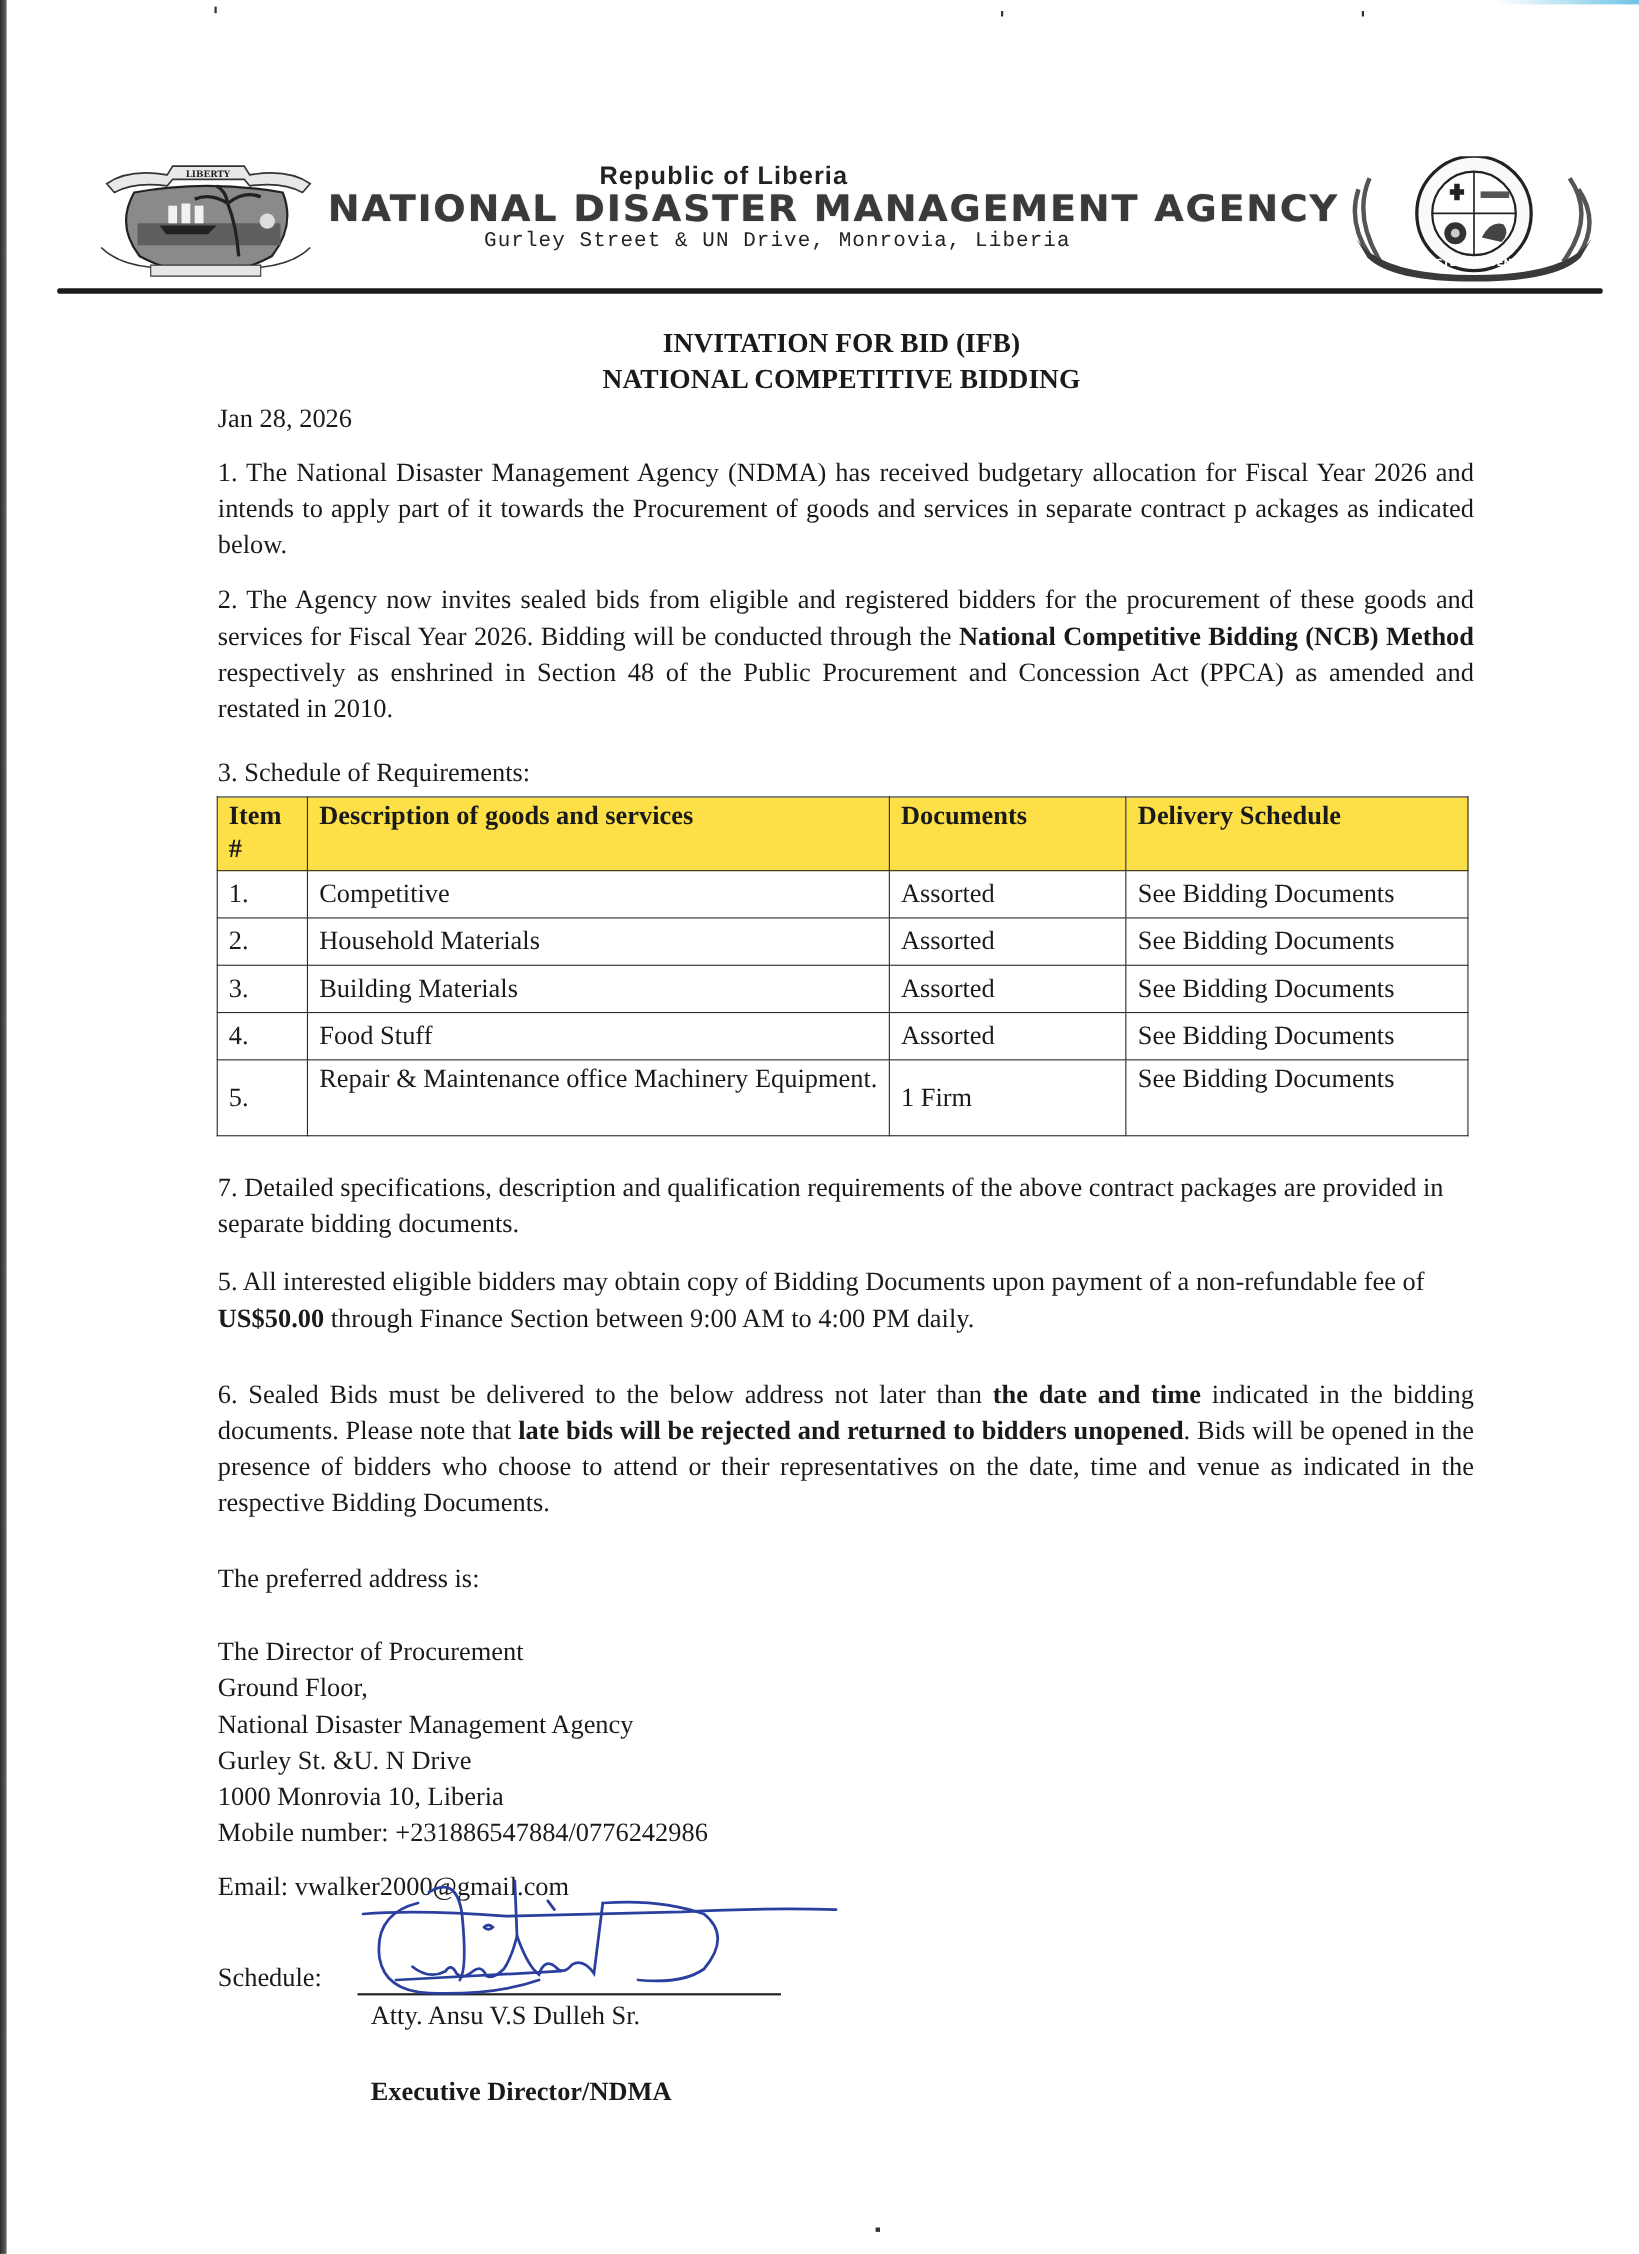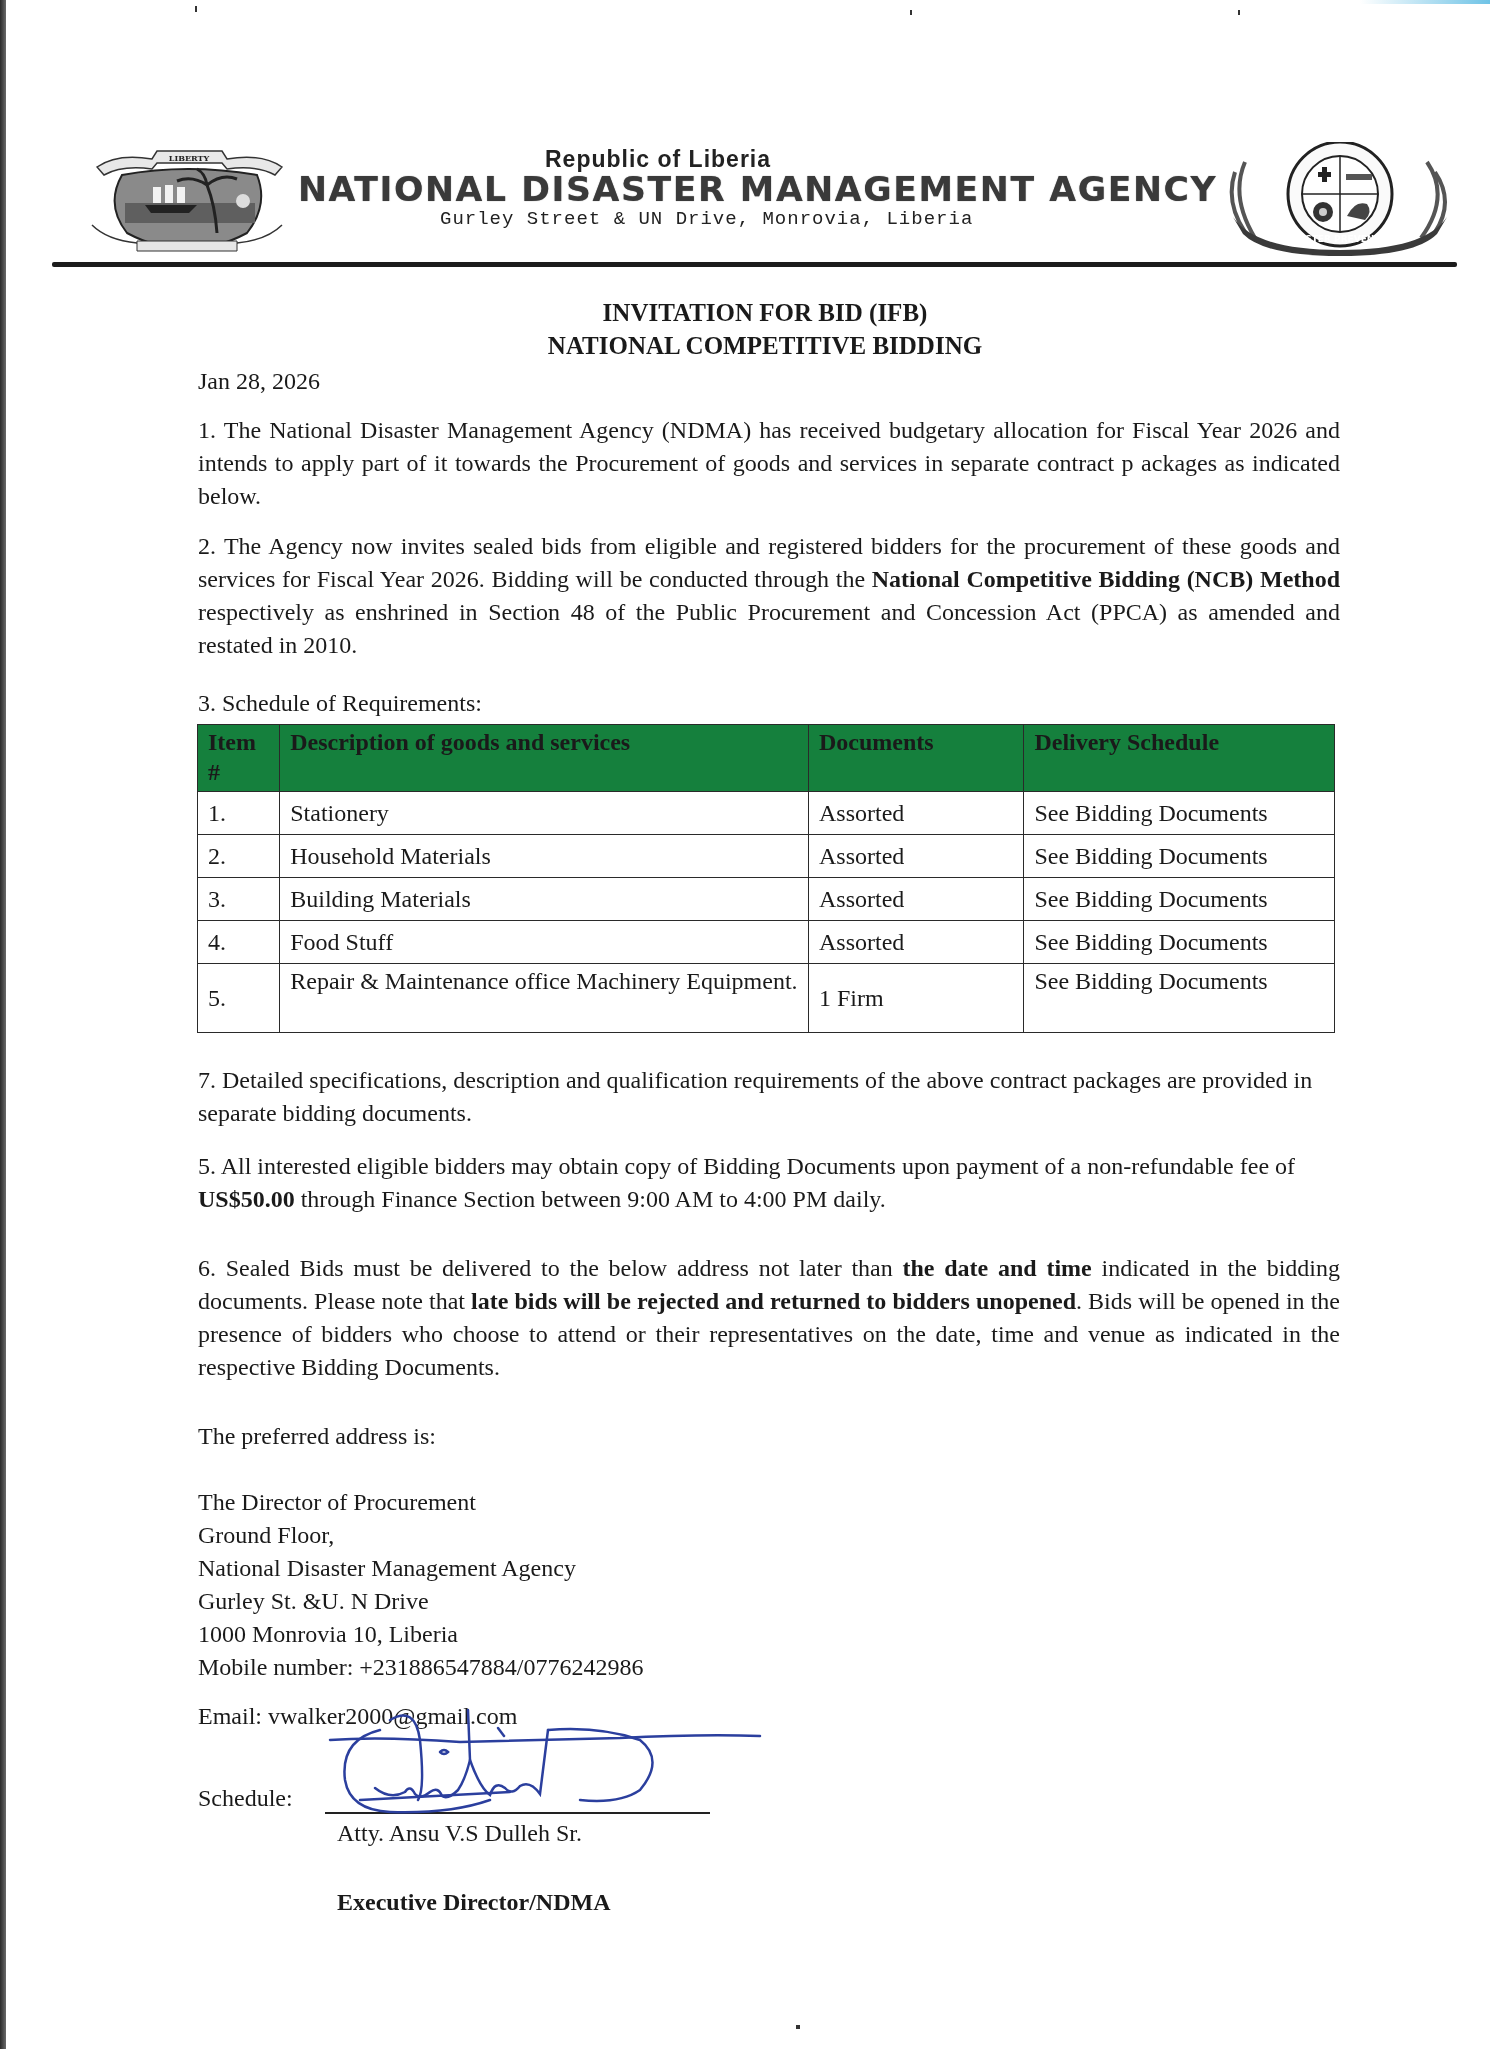--- a/index.html
+++ b/index.html
@@ -61,21 +61,21 @@
   
   .sched-label { position: absolute; left: 198px; top: 690px; font-size: 24px; }
   table.sched {
     position: absolute; left: 197px; top: 724px; width: 1138px;
     border-collapse: collapse; font-size: 24px;
   }
   table.sched th, table.sched td {
     border: 1.5px solid #2a2a2a; text-align: left; vertical-align: top;
     padding: 2px 10px 2px 10px; line-height: 30px;
   }
-  table.sched th { background: #15803d; font-weight: bold; height: 62px; }
+  table.sched th { background: #fde047; font-weight: bold; height: 62px; }
   table.sched td { height: 38px; vertical-align: middle; }
   table.sched tr.tall td { height: 64px; }
   table.sched tr.tall td.top { vertical-align: top; }
   .c1 { width: 62px; } .c2 { width: 530px; } .c3 { width: 199px; } .c4 { width: 300px; }
 
   
   .addr-line { position: absolute; left: 198px; font-size: 24px; line-height: 33px; }
   .sig-svg { position: absolute; left: 320px; top: 1700px; width: 460px; height: 130px; }
   .approved { position: absolute; left: 198px; top: 1785px; font-size: 24px; }
   .sig-line { position: absolute; left: 325px; top: 1812px; width: 385px; height: 1.5px; background: #222; }
@@ -145,21 +145,21 @@
     <tr>
       <th class="c1">Item #</th>
       <th class="c2">Description of goods and services</th>
       <th class="c3">Documents</th>
       <th class="c4">Delivery Schedule</th>
     </tr>
   </thead>
   <tbody>
     <tr>
       <td>1.</td>
-      <td>Stationery</td>
+      <td>Competitive</td>
       <td>Assorted</td>
       <td>See Bidding Documents</td>
     </tr>
     <tr>
       <td>2.</td>
       <td>Household Materials</td>
       <td>Assorted</td>
       <td>See Bidding Documents</td>
     </tr>
     <tr>

